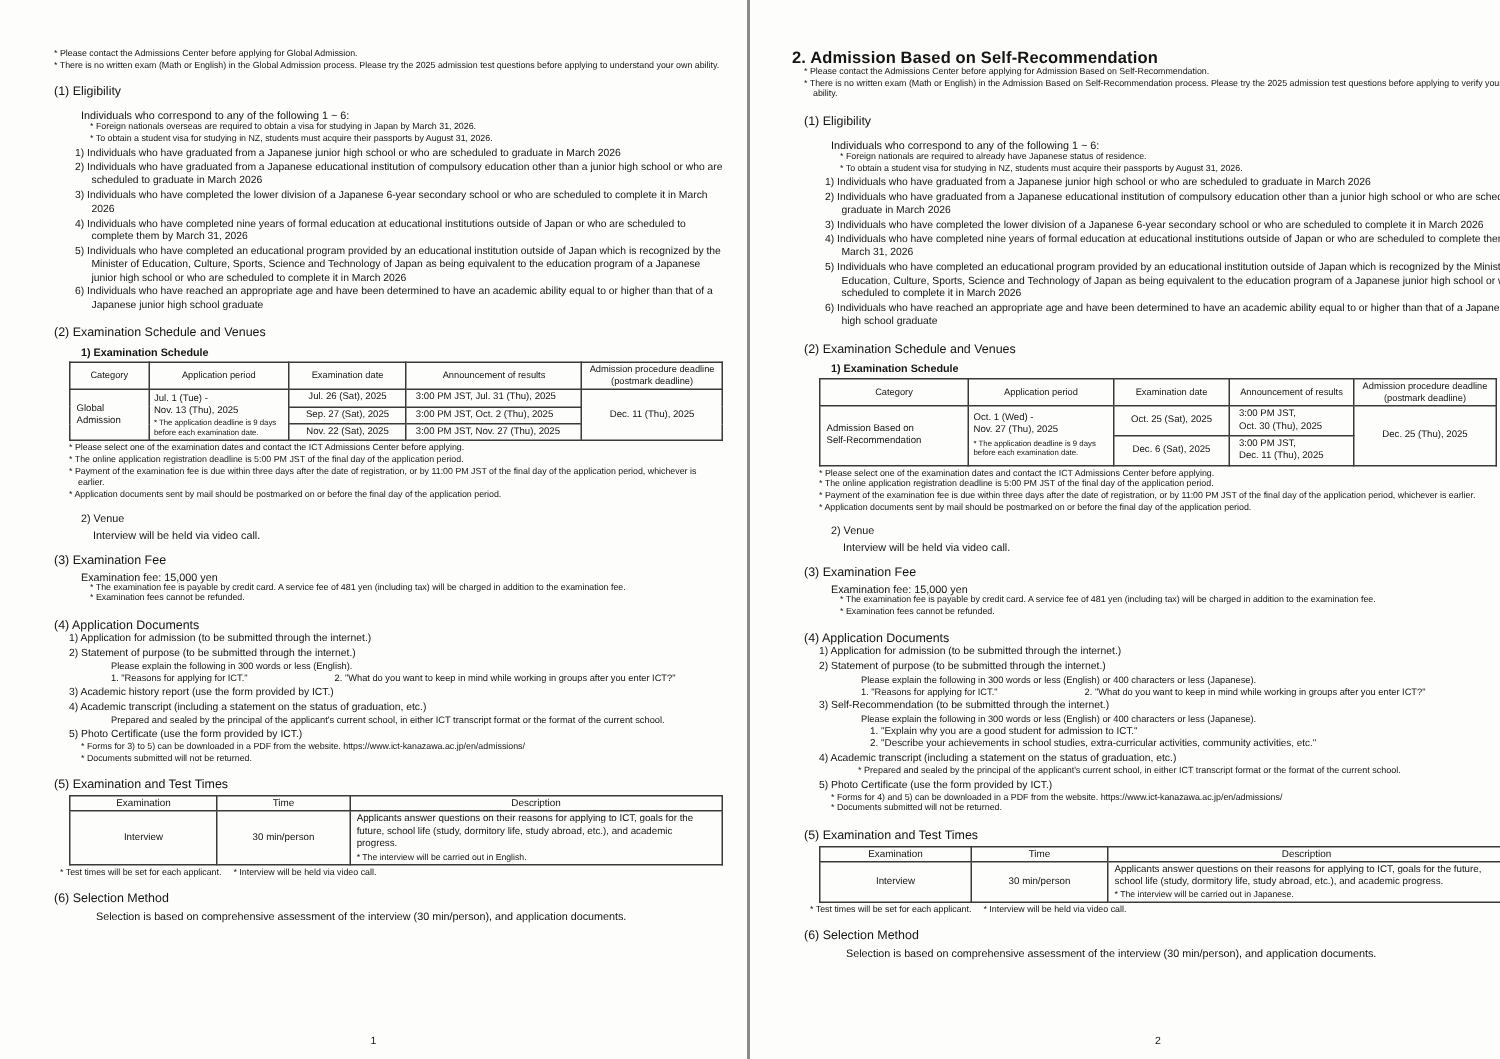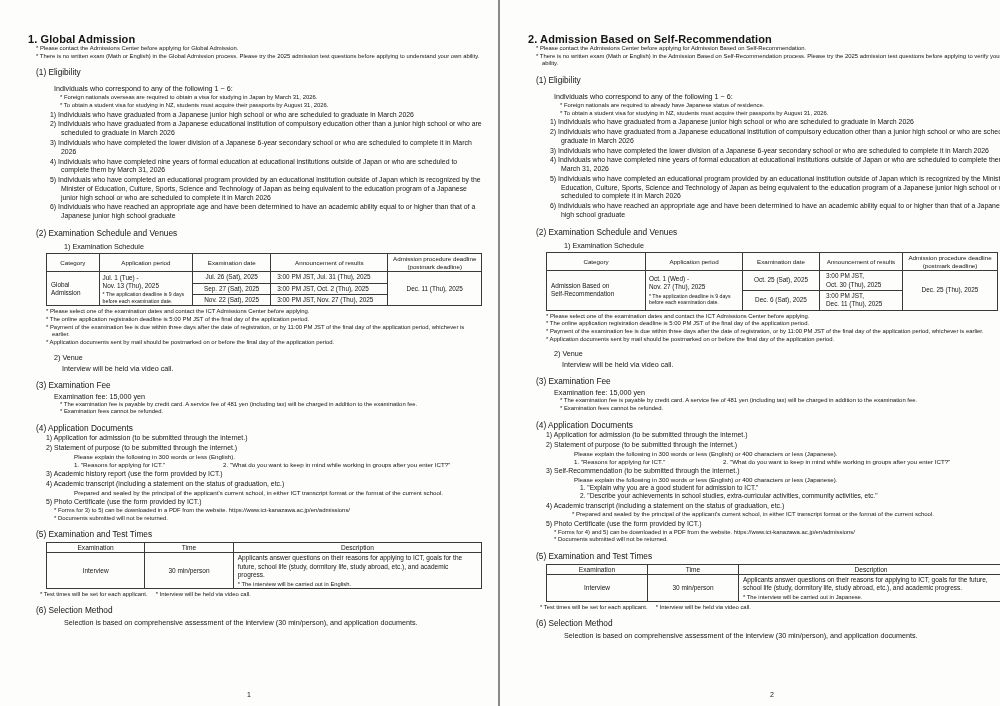--- a/index.html
+++ b/index.html
@@ -13,21 +13,21 @@
   #page-right{left:500px;width:544px;}
   .seam{position:absolute;left:498px;top:0;width:2px;height:706px;background:#8a8a86;}
   .inner{padding:33px 16px 0 28px;}
 
   .doc-title{font-size:11px;font-weight:bold;letter-spacing:.1px;}
   .small-note{font-size:5.9px;line-height:1.3;margin-left:8px;padding-left:6px;text-indent:-6px;}
   .sec{font-size:8.3px;margin:7px 0 0 8px;}
   .lead{font-size:7.2px;margin:7px 0 1px 26px;}
   .e-note{font-size:5.9px;line-height:1.3;margin-left:32px;padding-left:6px;text-indent:-6px;}
   .eitem{font-size:6.9px;line-height:1.27;margin:1px 0 0 22px;padding-left:11px;text-indent:-11px;}
-  .sub-h{font-size:7.2px;margin:4px 0 2px 36px;}
+  .sub-h{font-size:7.2px;margin:4px 0 2px 26px;font-weight:bold;}
   .sub-h2{font-size:7.2px;margin:6px 0 1px 26px;}
   .body-line{font-size:7.2px;margin:2px 0 0 34px;}
 
   table.sched{border-collapse:collapse;margin:2px 0 2px 18px;table-layout:fixed;}
   .sched th,.sched td{border:1px solid #3a3a3a;padding:1px 3px;vertical-align:middle;}
   .sched th{font-weight:normal;font-size:6.2px;text-align:center;line-height:1.25;}
   .sched td{font-size:6.4px;line-height:1.3;}
   td.cat{text-align:left;padding-left:4px;}
   td.datec,td.deadline{text-align:center;}
   td.result{text-align:left;padding-left:6px;white-space:pre-line;}
@@ -54,21 +54,20 @@
   .exam-note span + span{margin-left:14px;}
 
   .sel-text{font-size:7.2px;margin:3px 0 0 14px;padding-left:22px;}
   .page-no{position:absolute;bottom:8px;left:0;width:100%;text-align:center;font-size:7px;}
 </style>
 </head>
 <body>
 
 <div class="page" id="page-left">
   <div class="inner">
-    <div class="doc-title">1. Global Admission</div>
     <div class="small-note">* Please contact the Admissions Center before applying for Global Admission.</div>
     <div class="small-note">* There is no written exam (Math or English) in the Global Admission process. Please try the 2025 admission test questions before applying to understand your own ability.</div>
 
     <div class="sec">(1) Eligibility</div>
     <div class="lead">Individuals who correspond to any of the following 1 ~ 6:</div>
     <div class="e-note">* Foreign nationals overseas are required to obtain a visa for studying in Japan by March 31, 2026.</div>
     <div class="e-note">* To obtain a student visa for studying in NZ, students must acquire their passports by August 31, 2026.</div>
     <div class="eitem">1) Individuals who have graduated from a Japanese junior high school or who are scheduled to graduate in March 2026</div>
     <div class="eitem">2) Individuals who have graduated from a Japanese educational institution of compulsory education other than a junior high school or who are scheduled to graduate in March 2026</div>
     <div class="eitem">3) Individuals who have completed the lower division of a Japanese 6-year secondary school or who are scheduled to complete it in March 2026</div>

